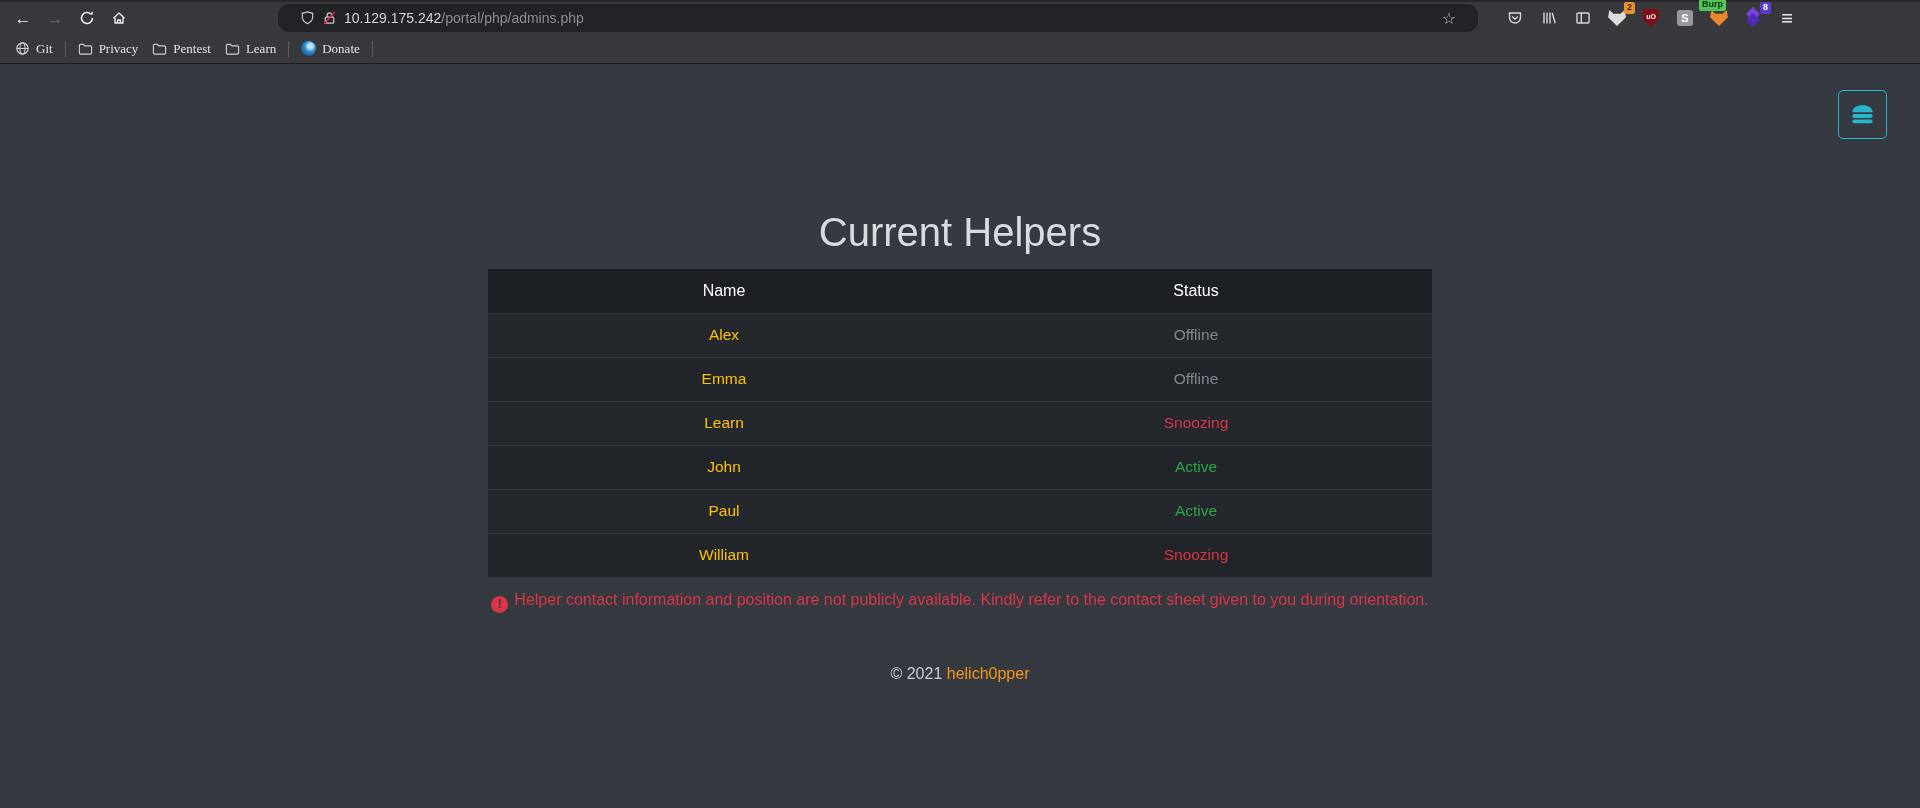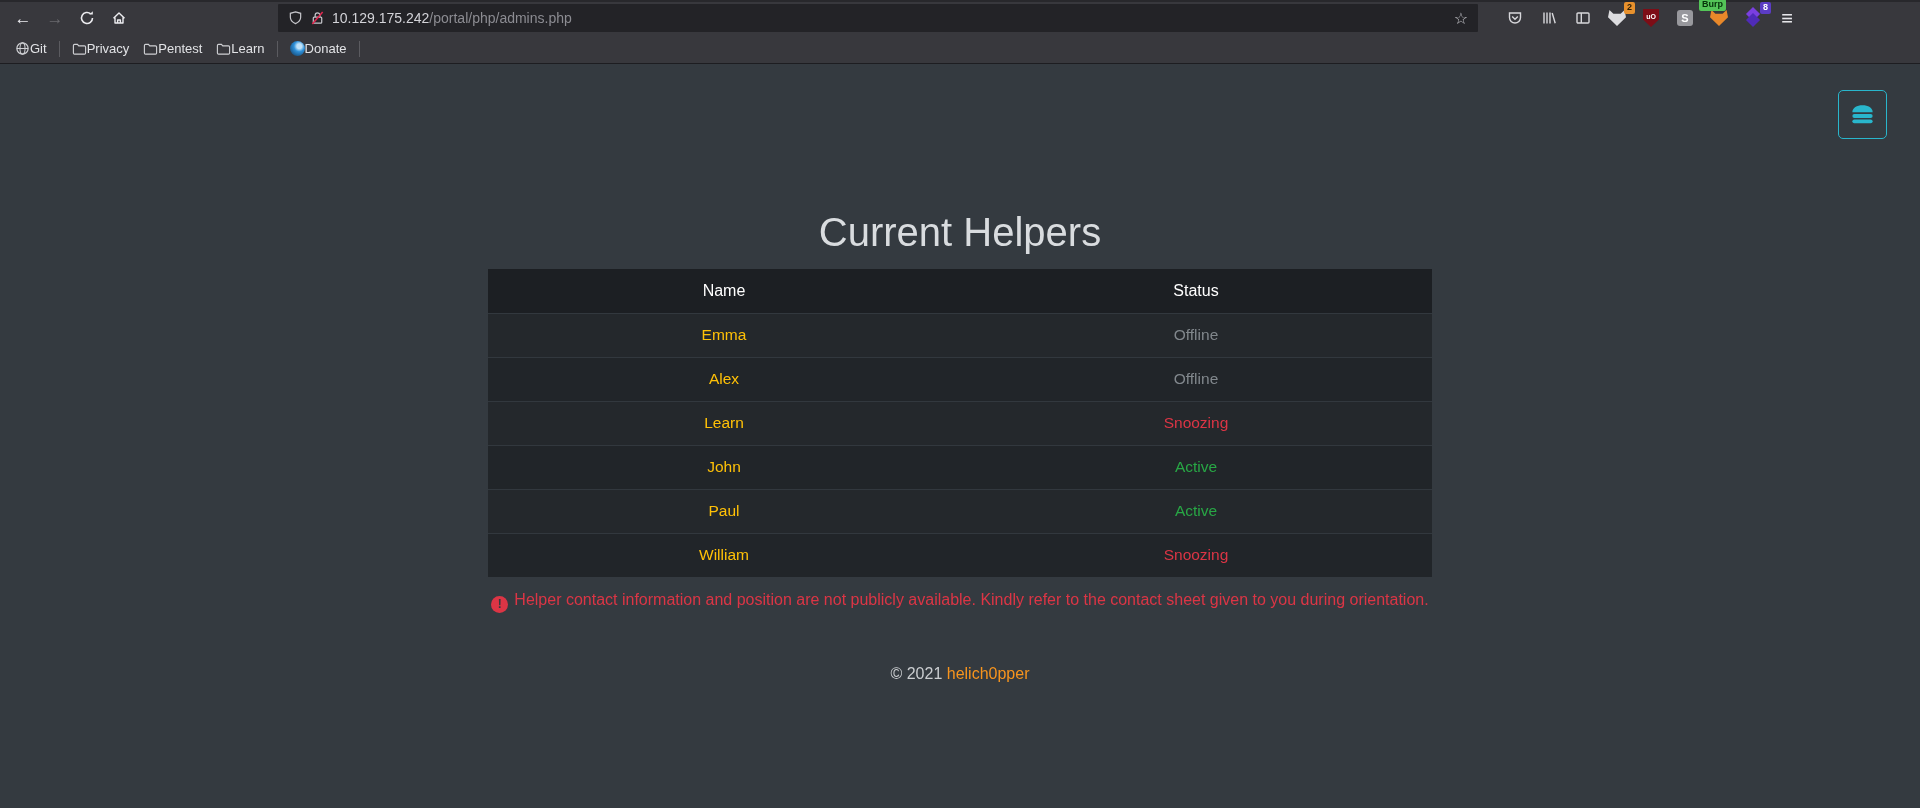--- a/index.html
+++ b/index.html
@@ -9,22 +9,22 @@
   
   .chrome { background:#38383d; }
   .nav-toolbar { height:34px; display:flex; align-items:center; padding:0 8px; gap:2px;
                  border-top:2px solid #28282c; }
   .tb-btn { width:30px; height:28px; display:flex; align-items:center; justify-content:center;
             border-radius:3px; color:#ececf0; font-size:17px; line-height:1; }
   .tb-btn.disabled { color:#69696e; }
   .flex-spacer-a { width:140px; flex:0 0 auto; }
   .flex-spacer-b { flex:1 1 aupx; min-width:20px; }
 
-  .urlbar { flex:0 1 1200px; height:28px; background:#232327; border-radius:1px;
-            display:flex; align-items:center; padding:0 10px; gap:7px; }
+  .urlbar { flex:0 1 1200px; height:28px; background:#232327; border-radius:11px;
+            display:flex; align-items:center; padding:0 22px; gap:7px; }
   .url-text { font-size:14px; white-space:nowrap; overflow:hidden; }
   .url-domain { color:#d3d3d8; }
   .url-path { color:#8c8c92; }
   .urlbar-star { margin-left:auto; color:#c4c4c9; font-size:16px; }
 
   .right-icons { display:flex; align-items:center; gap:8px; padding-right:4px; }
   .ext-box { position:relative; width:26px; height:26px; display:flex; align-items:center; justify-content:center; }
   .badge { position:absolute; top:-3px; right:-5px; font-size:9px; font-weight:bold;
            padding:1px 3px; border-radius:2px; line-height:1.1; }
   .badge-orange { background:#e8912d; color:#2e1f05; }
@@ -41,21 +41,21 @@
                font-size:11px; font-weight:bold; display:flex; align-items:center; justify-content:center; }
   .icon-purple { position:relative; width:18px; height:18px; }
   .icon-purple::before { content:""; position:absolute; left:4px; top:0; width:10px; height:10px;
                          background:#7a3fe0; transform:rotate(45deg); }
   .icon-purple::after  { content:""; position:absolute; left:4px; top:6px; width:10px; height:10px;
                          background:#4f2bb8; transform:rotate(45deg); }
   .hamburger { color:#e6e6ea; font-size:20px; }
 
   .bookmarks-bar { height:30px; display:flex; align-items:center; padding:0 8px;
                    border-bottom:1px solid #1d1d21; font-size:13px; color:#e2e3e6; }
-  .bm { display:flex; align-items:center; padding:3px 7px; border-radius:3px; }
+  .bm { display:flex; align-items:center; gap:6px; padding:3px 7px; border-radius:3px;font-family:Liberation Serif, serif; }
   .bm-sep { width:1px; height:16px; background:#5b5b60; margin:0 5px; }
   .donate-globe { width:15px; height:15px; border-radius:50%;
                   background:radial-gradient(circle at 62% 35%, #bfe1f7 0 18%, #2d8fd8 40%, #123a5e 95%); }
 
   
   .page { position:relative; height:744px; background:#343a40; color:#d9dcdf; }
   .toggler { position:absolute; top:26px; right:33px; width:49px; height:49px;
              border:1px solid #29b6cc; border-radius:5px; background:transparent;
              display:flex; align-items:center; justify-content:center; cursor:pointer; }
 
@@ -211,25 +211,25 @@
 
   <table class="helpers">
     <thead>
       <tr>
         <th>Name</th>
         <th>Status</th>
       </tr>
     </thead>
     <tbody>
       <tr>
+        <td class="name-cell">Alex</td>
+        <td class="status-cell" data-state="offline">Offline</td>
+      </tr>
+      <tr>
         <td class="name-cell">Emma</td>
-        <td class="status-cell" data-state="offline">Offline</td>
-      </tr>
-      <tr>
-        <td class="name-cell">Alex</td>
         <td class="status-cell" data-state="offline">Offline</td>
       </tr>
       <tr>
         <td class="name-cell">Learn</td>
         <td class="status-cell" data-state="snoozing">Snoozing</td>
       </tr>
       <tr>
         <td class="name-cell">John</td>
         <td class="status-cell" data-state="active">Active</td>
       </tr>

